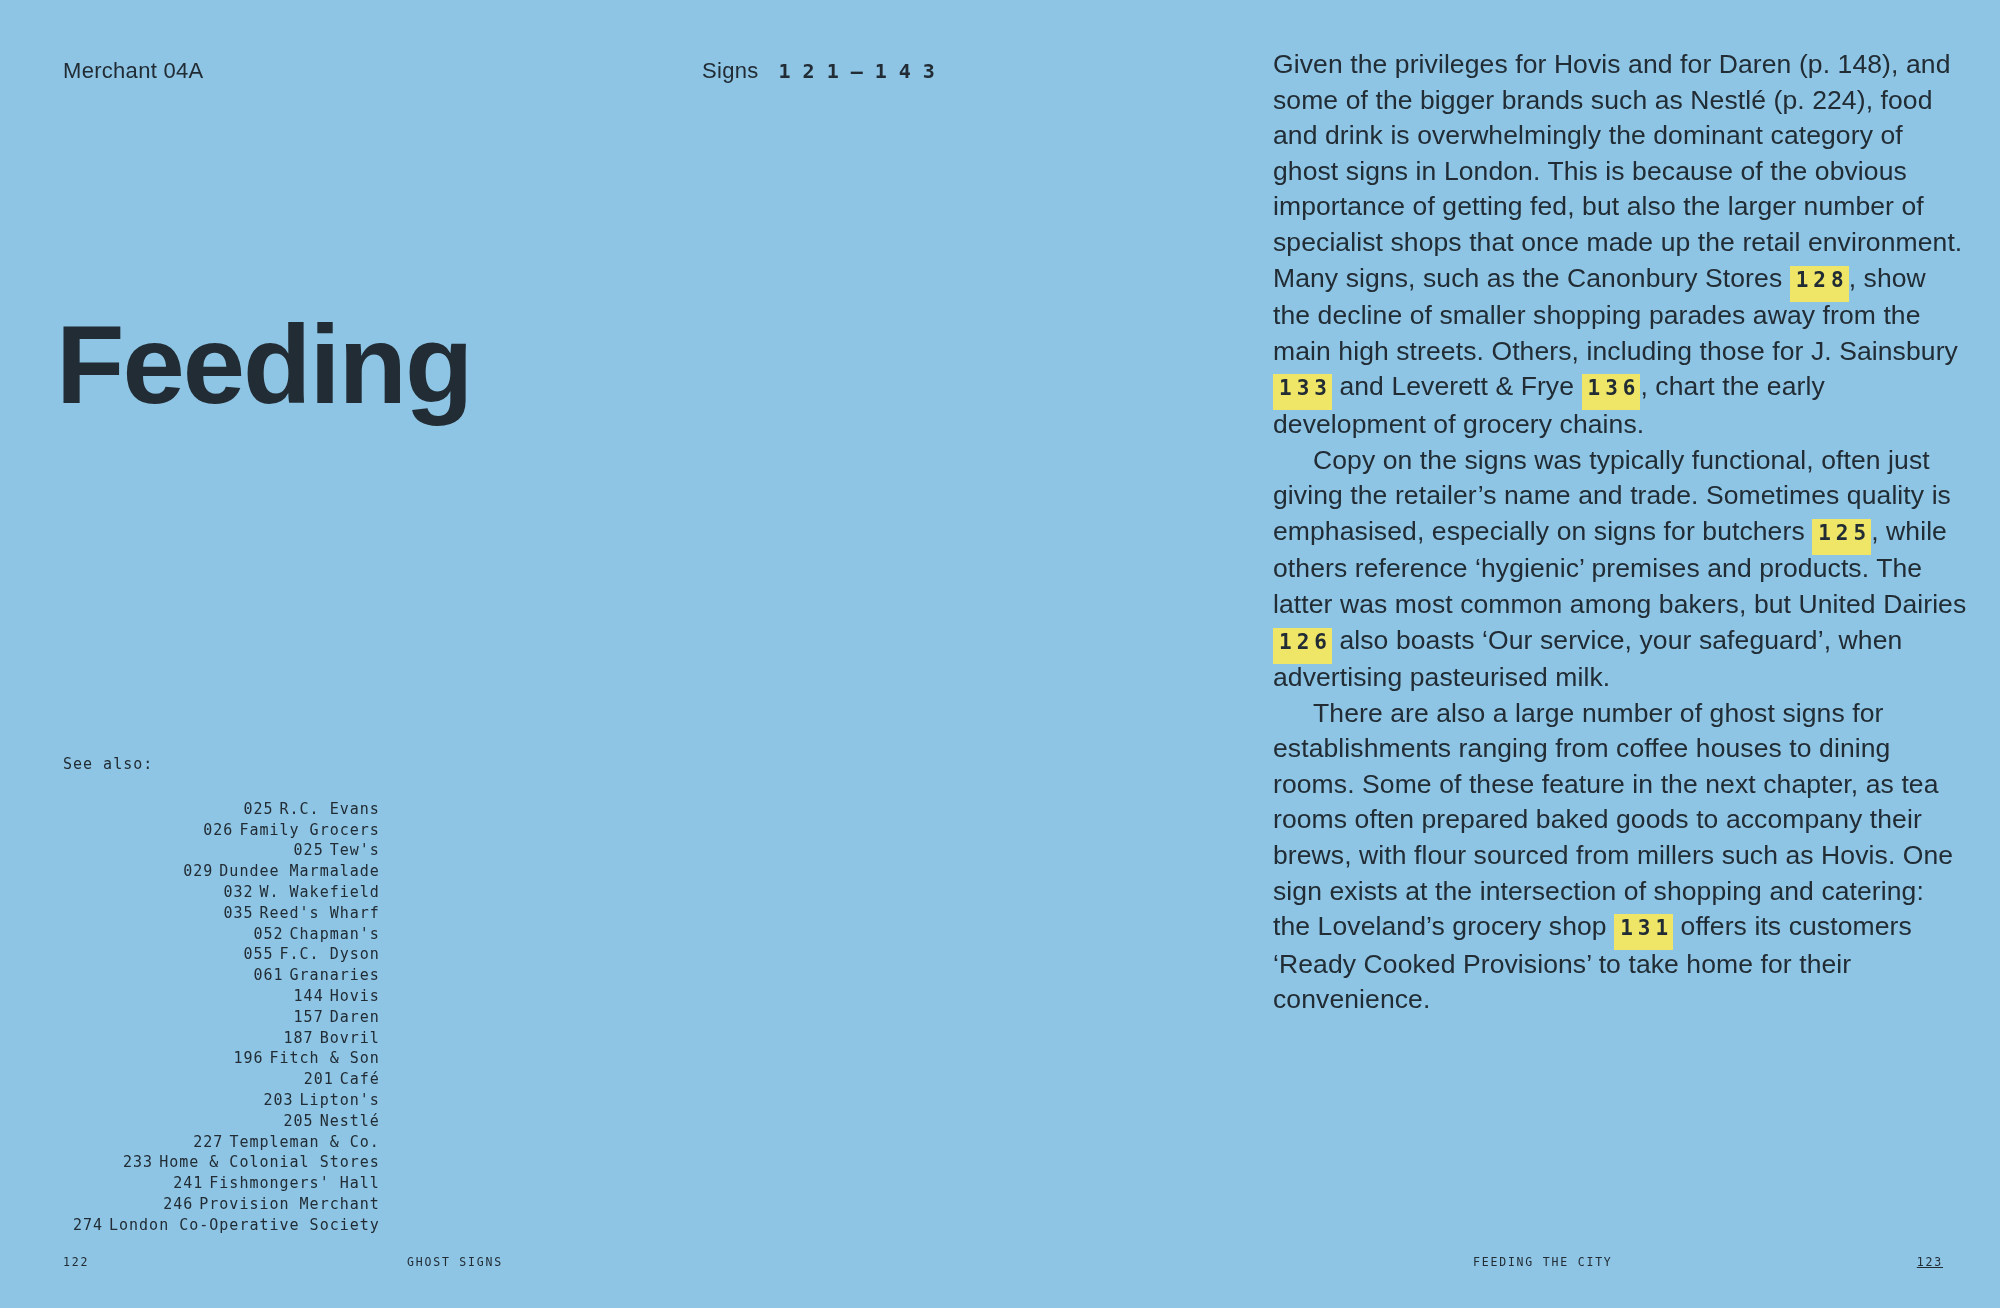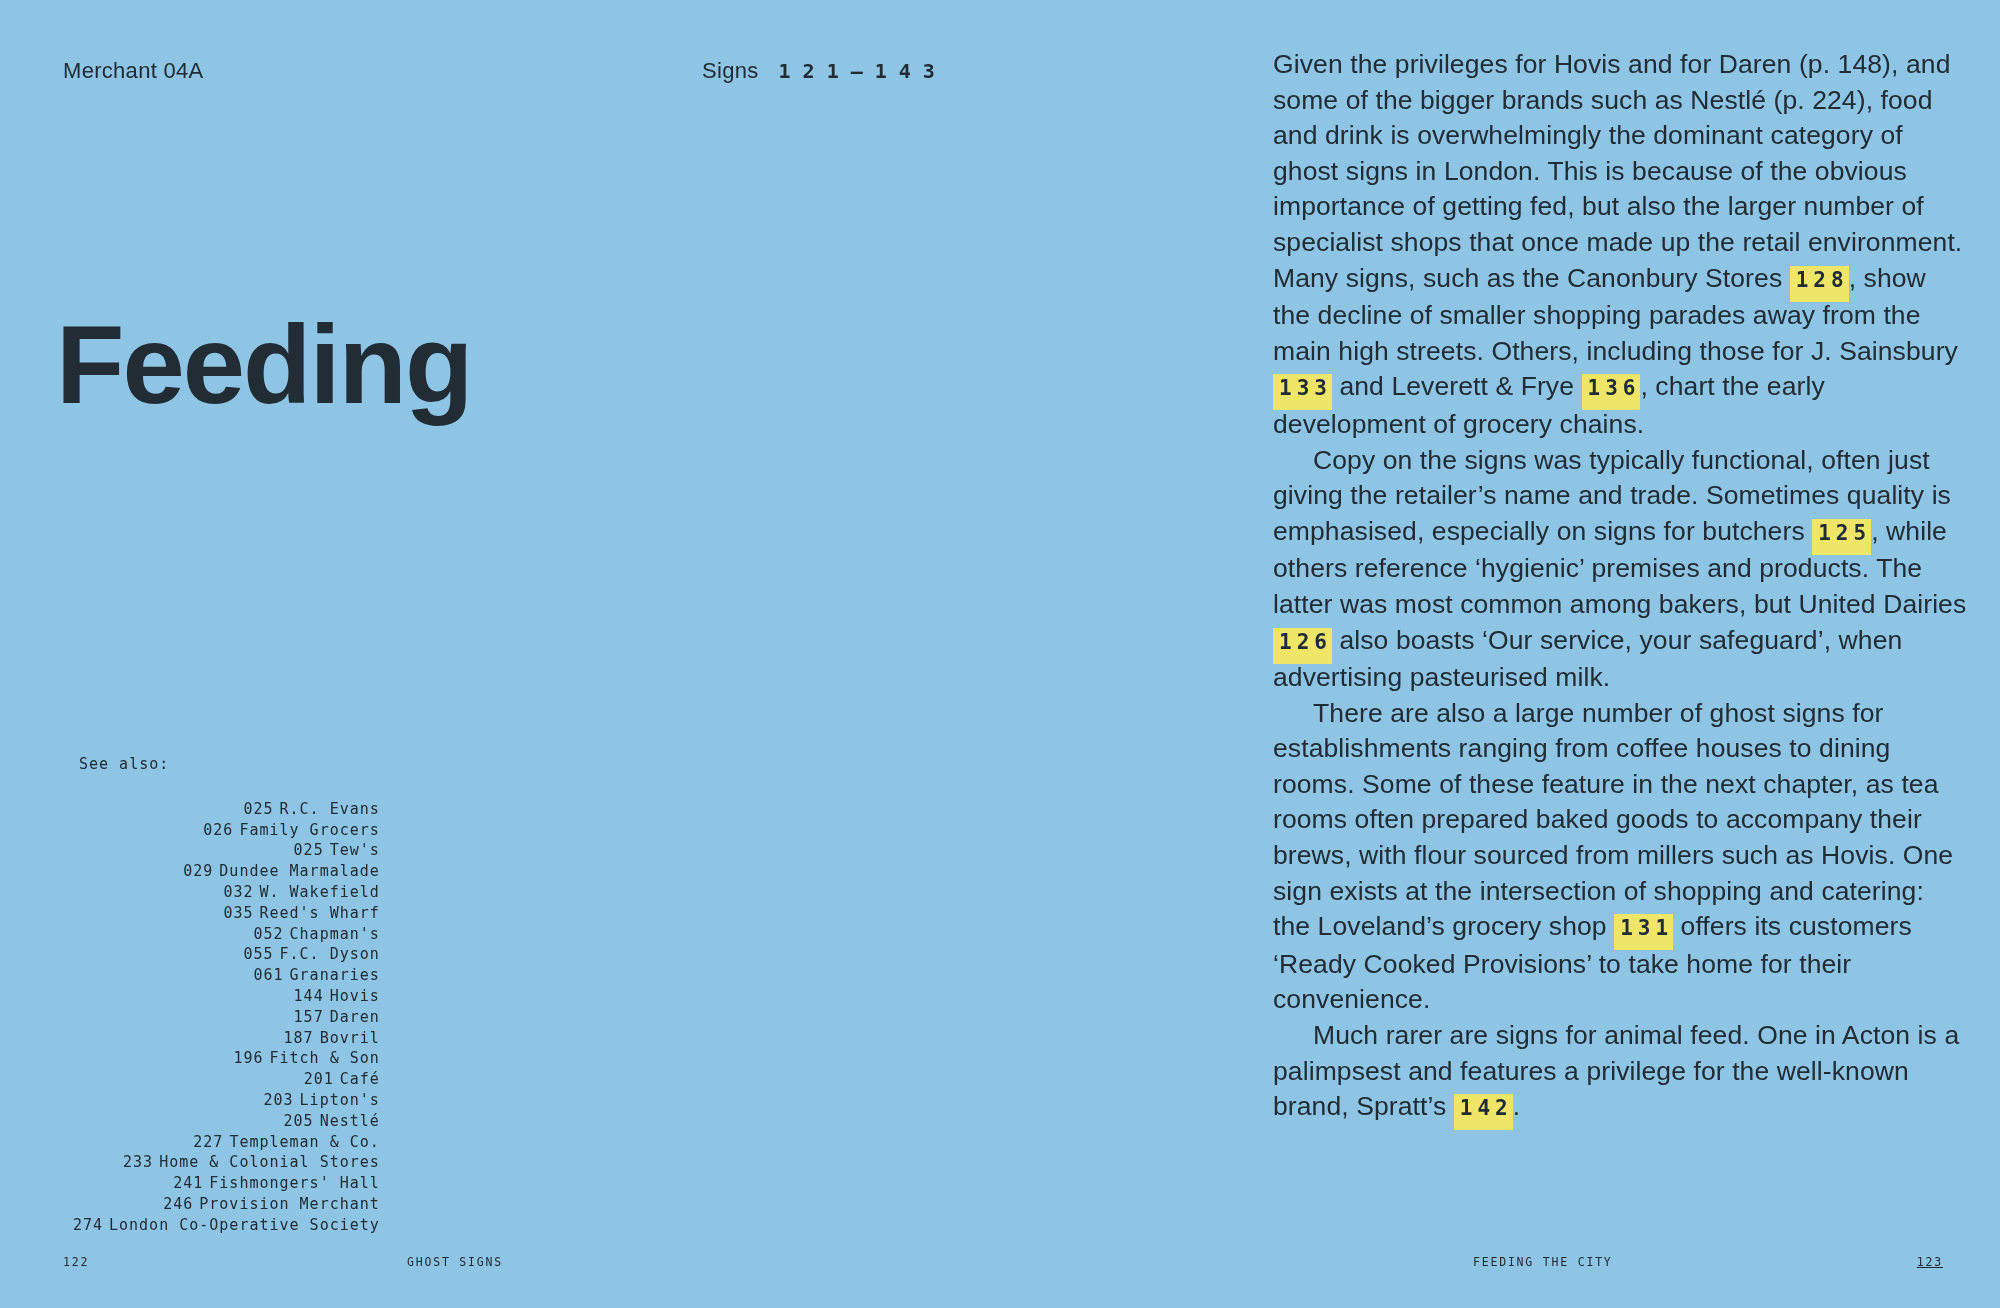--- a/index.html
+++ b/index.html
@@ -44,21 +44,21 @@
   }
   
   .see-also{
     position:absolute;left:63px;top:754px;
     font-family:"DejaVu Sans Mono", monospace;
     font-size:15px;
     letter-spacing:1px;
     line-height:20.8px;
   }
   .see-also-heading{
-    margin:0 0 24px 16px;
+    margin:0 0 24px 0;
   }
   .see-also-entry{white-space:nowrap;text-align:right;}
   .entry-num{display:inline-block;min-width:40px;margin-right:6px;}
   
   .body-text{
     position:absolute;left:1273px;top:47px;width:694px;
     font-size:26.5px;line-height:35.6px;
     letter-spacing:.1px;
   }
   .body-text p{margin:0;}
@@ -124,21 +124,20 @@
         <div class="see-also-entry"><span class="entry-num">241</span><span>Fishmongers' Hall</span></div>
         <div class="see-also-entry"><span class="entry-num">246</span><span>Provision Merchant</span></div>
         <div class="see-also-entry"><span class="entry-num">274</span><span>London Co-Operative Society</span></div>
       </div>
   </section>
 
   <main class="body-text" id="body-text">
       <p>Given the privileges for Hovis and for Daren (p. 148), and some of the bigger brands such as Nestlé (p. 224), food and drink is overwhelmingly the dominant category of ghost signs in London. This is because of the obvious importance of getting fed, but also the larger number of specialist shops that once made up the retail environment. Many signs, such as the Canonbury Stores <mark class="sign-ref">128</mark>, show the decline of smaller shopping parades away from the main high streets. Others, including those for J. Sainsbury <mark class="sign-ref">133</mark> and Leverett &amp; Frye <mark class="sign-ref">136</mark>, chart the early development of grocery chains.</p>
       <p>Copy on the signs was typically functional, often just giving the retailer’s name and trade. Sometimes quality is emphasised, especially on signs for butchers <mark class="sign-ref">125</mark>, while others reference ‘hygienic’ premises and products. The latter was most common among bakers, but United Dairies <mark class="sign-ref">126</mark> also boasts ‘Our service, your safeguard’, when advertising pasteurised milk.</p>
       <p>There are also a large number of ghost signs for establishments ranging from coffee houses to dining rooms. Some of these feature in the next chapter, as tea rooms often prepared baked goods to accompany their brews, with flour sourced from millers such as Hovis. One sign exists at the intersection of shopping and catering: the Loveland’s grocery shop <mark class="sign-ref">131</mark> offers its customers ‘Ready Cooked Provisions’ to take home for their convenience.</p>
-      <p>Much rarer are signs for animal feed. One in Acton is a palimpsest and features a privilege for the well-known brand, Spratt’s <mark class="sign-ref">142</mark>.</p>
     </main>
 
   <div class="footer-item footer-page-left">122</div>
   <div class="footer-item footer-title-left">GHOST SIGNS</div>
   <div class="footer-item footer-title-right">FEEDING THE CITY</div>
   <div class="footer-item footer-page-right">123</div>
 
 </div>
 
 </body></html>

